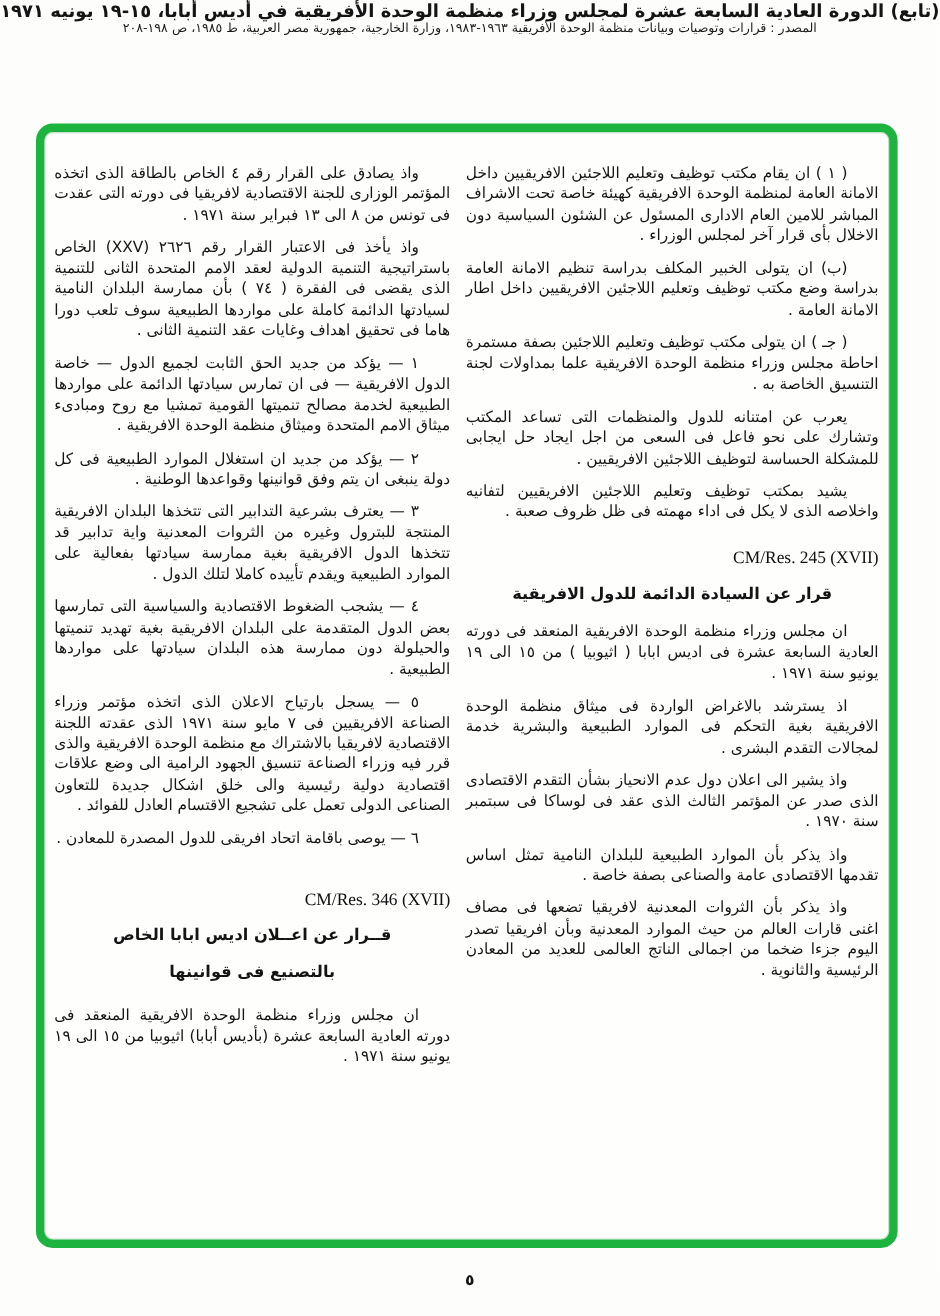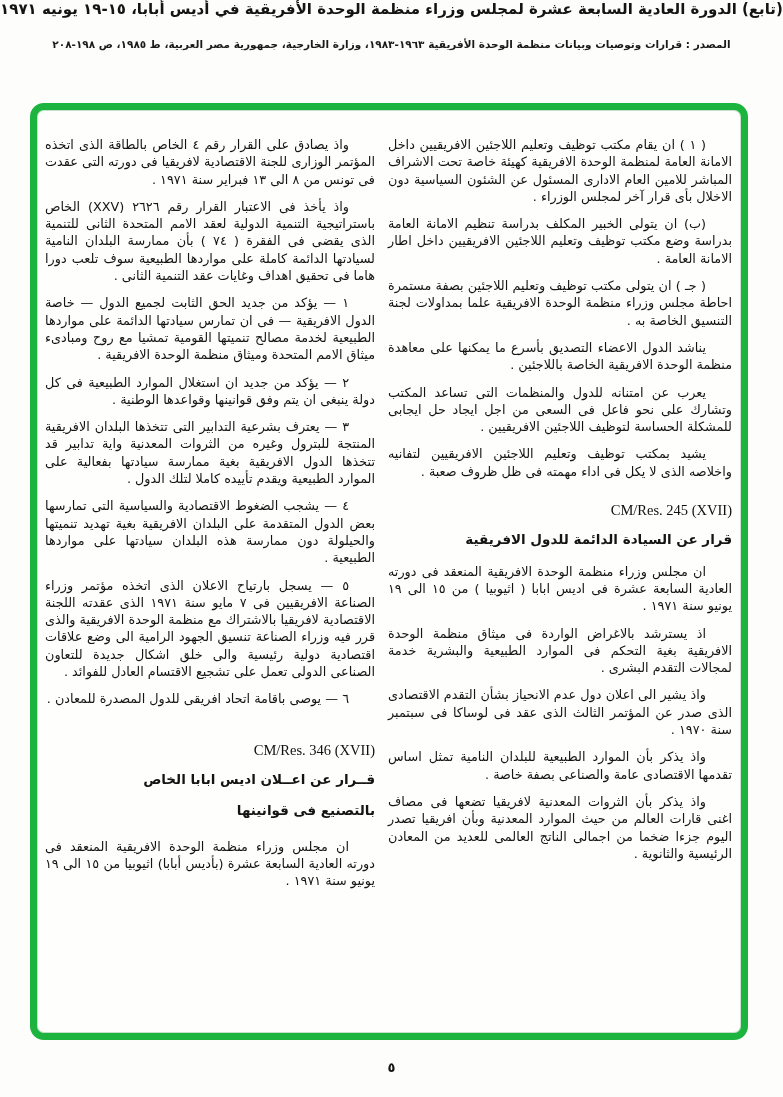--- a/index.html
+++ b/index.html
@@ -9,21 +9,21 @@
     font-family: "DejaVu Sans", sans-serif;
     color: #141414;
     position: relative;
     overflow: hidden;
   }
   .page { width: 783px; height: 1097px; position: relative; }
 
   
   .page-header { text-align: center; direction: rtl; }
   .hdr-line1 { font-size: 15px; font-weight: bold; letter-spacing: 0; }
-  .hdr-line2 { font-size: 10.5px; font-weight: bold; margin-top: 20px; color: #1a1a1a; }
+  .hdr-line2 { font-size: 10.5px; font-weight: normal; margin-top: 0; color: #1a1a1a; }
 
   
   .doc-frame {
     position: absolute;
     left: 30px; top: 103px;
     width: 718px; height: 937px;
     border: 7px solid #1cb33e;
     border-radius: 14px;
     box-shadow: inset 0 0 0 1px rgba(20,140,50,0.25);
     background: #fefefd;
@@ -50,20 +50,21 @@
     text-align: right;
     font-family: "Liberation Serif", serif;
     font-size: 14.5px;
     color: #101010;
     margin: 22px 0 12px;
   }
   .res-id.gap-lg { margin-top: 34px; }
   .res-title {
     font-size: 13.5px;
     font-weight: bold;
+    text-align: center;
     text-indent: 0;
     margin-bottom: 14px;
   }
   .res-title.sub { margin-bottom: 18px; }
 
   
   .page-footer {
     position: absolute;
     left: 0; right: 0; bottom: 22px;
     text-align: center;
@@ -79,21 +80,20 @@
     <div class="hdr-line1">(تابع) الدورة العادية السابعة عشرة لمجلس وزراء منظمة الوحدة الأفريقية في أديس أبابا، ١٥-١٩ يونيه ١٩٧١</div>
     <div class="hdr-line2">المصدر : قرارات وتوصيات وبيانات منظمة الوحدة الأفريقية ١٩٦٣-١٩٨٣، وزارة الخارجية، جمهورية مصر العربية، ط ١٩٨٥، ص ١٩٨-٢٠٨</div>
   </header>
 
   <main class="doc-frame">
 
     <section class="col col-right">
       <p class="para">( ١ ) ان يقام مكتب توظيف وتعليم اللاجئين الافريقيين داخل الامانة العامة لمنظمة الوحدة الافريقية كهيئة خاصة تحت الاشراف المباشر للامين العام الادارى المسئول عن الشئون السياسية دون الاخلال بأى قرار آخر لمجلس الوزراء .</p>
       <p class="para">(ب) ان يتولى الخبير المكلف بدراسة تنظيم الامانة العامة بدراسة وضع مكتب توظيف وتعليم اللاجئين الافريقيين داخل اطار الامانة العامة .</p>
       <p class="para">( جـ ) ان يتولى مكتب توظيف وتعليم اللاجئين بصفة مستمرة احاطة مجلس وزراء منظمة الوحدة الافريقية علما بمداولات لجنة التنسيق الخاصة به .</p>
-      <p class="para">يناشد الدول الاعضاء التصديق بأسرع ما يمكنها على معاهدة منظمة الوحدة الافريقية الخاصة باللاجئين .</p>
       <p class="para">يعرب عن امتنانه للدول والمنظمات التى تساعد المكتب وتشارك على نحو فاعل فى السعى من اجل ايجاد حل ايجابى للمشكلة الحساسة لتوظيف اللاجئين الافريقيين .</p>
       <p class="para">يشيد بمكتب توظيف وتعليم اللاجئين الافريقيين لتفانيه واخلاصه الذى لا يكل فى اداء مهمته فى ظل ظروف صعبة .</p>
 
       <div class="res-id">CM/Res. 245 (XVII)</div>
       <h2 class="res-title">قرار عن السيادة الدائمة للدول الافريقية</h2>
 
       <p class="para">ان مجلس وزراء منظمة الوحدة الافريقية المنعقد فى دورته العادية السابعة عشرة فى اديس ابابا ( اثيوبيا ) من ١٥ الى ١٩ يونيو سنة ١٩٧١ .</p>
       <p class="para">اذ يسترشد بالاغراض الواردة فى ميثاق منظمة الوحدة الافريقية بغية التحكم فى الموارد الطبيعية والبشرية خدمة لمجالات التقدم البشرى .</p>
       <p class="para">واذ يشير الى اعلان دول عدم الانحياز بشأن التقدم الاقتصادى الذى صدر عن المؤتمر الثالث الذى عقد فى لوساكا فى سبتمبر سنة ١٩٧٠ .</p>
       <p class="para">واذ يذكر بأن الموارد الطبيعية للبلدان النامية تمثل اساس تقدمها الاقتصادى عامة والصناعى بصفة خاصة .</p>

